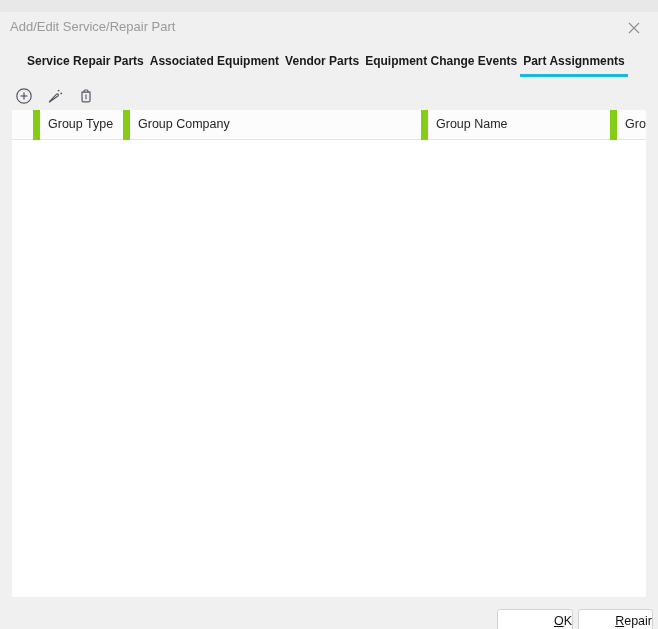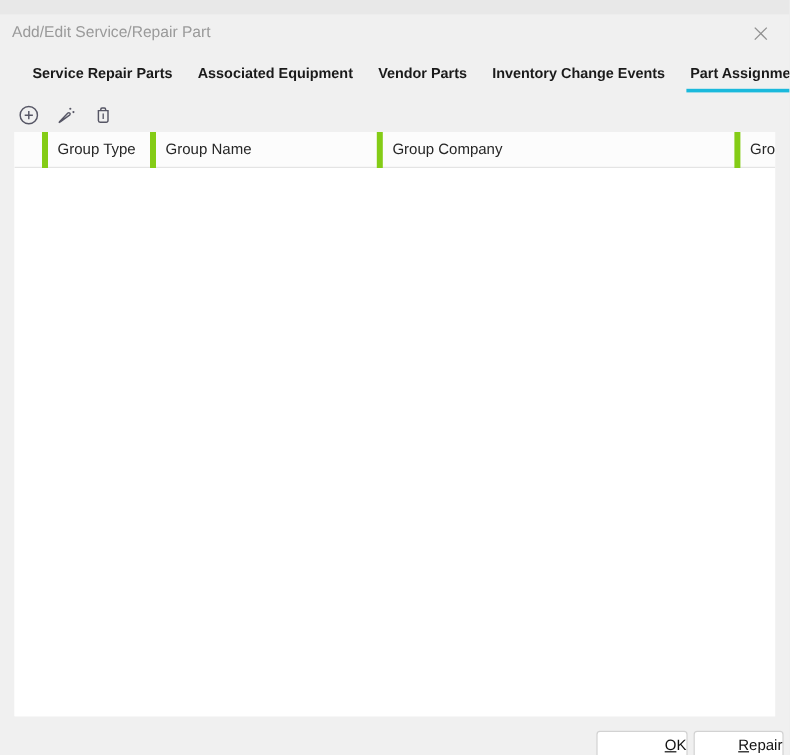--- a/index.html
+++ b/index.html
@@ -33,21 +33,20 @@
     color: #8f8f8f;
     cursor: default;
   }
   .close-btn svg { display: block; }
 
   
   .tabs {
     position: absolute;
     left: 24px; top: 40px; right: 4px;
     display: flex;
-    gap: 15px;
     align-items: center;
     white-space: nowrap;
   }
   .tab {
     font-size: 12px;
     font-weight: 700;
     color: #1a1a1a;
     padding: 2px 3px 6px 3px;
     border-bottom: 3px solid transparent;
   }
@@ -88,21 +87,21 @@
     background: #fcfcfc;
     border-bottom: 1px solid #e4e4e4;
     display: flex;
   }
   .th {
     height: 30px;
     line-height: 29px;
     font-size: 12.5px;
     color: #262626;
     padding-left: 8px;
-    border-right: 5px solid #84cc16;
+    border-right: 7px solid #84cc16;
     white-space: nowrap;
     overflow: hidden;
   }
   .th.col-sel   { width: 28px;  flex: 0 0 28px;  padding-left: 0; }
   .th.col-type  { width: 90px;  flex: 0 0 90px; }
   .th.col-comp  { width: 298px; flex: 0 0 298px; }
   .th.col-name  { width: 189px; flex: 0 0 189px; }
   .th.col-clip  { flex: 1 1 auto; min-width: 0; border-right: none; }
   .tbody {
     flex: 1 1 auto;
@@ -149,21 +148,21 @@
     <svg width="14" height="14" viewBox="0 0 14 14">
       <line x1="2" y1="2" x2="12" y2="12" stroke="currentColor" stroke-width="1.1"></line>
       <line x1="12" y1="2" x2="2" y2="12" stroke="currentColor" stroke-width="1.1"></line>
     </svg>
   </button>
 
   <div class="tabs">
     <div class="tab">Service Repair Parts</div>
     <div class="tab">Associated Equipment</div>
     <div class="tab">Vendor Parts</div>
-    <div class="tab">Inventory Change Events</div>
+    <div class="tab">Equipment Change Events</div>
     <div class="tab active">Part Assignments</div>
   </div>
 
   <div class="toolbar">
     <button class="tool-btn" title="">
       <svg width="18" height="18" viewBox="0 0 18 18">
         <circle cx="9" cy="9" r="7.2" fill="none" stroke="currentColor" stroke-width="1.2"></circle>
         <line x1="9" y1="5.6" x2="9" y2="12.4" stroke="currentColor" stroke-width="1.2"></line>
         <line x1="5.6" y1="9" x2="12.4" y2="9" stroke="currentColor" stroke-width="1.2"></line>
       </svg>
@@ -181,22 +180,22 @@
         <path d="M7 5 v-1 a1 1 0 0 1 1 -1 h2 a1 1 0 0 1 1 1 v1" fill="none" stroke="currentColor" stroke-width="1.2"></path>
         <line x1="9" y1="7.6" x2="9" y2="12.2" stroke="currentColor" stroke-width="1.1"></line>
       </svg>
     </button>
   </div>
 
   <div class="table">
     <div class="thead">
       <div class="th col-sel"></div>
       <div class="th col-type">Group Type</div>
+      <div class="th col-comp">Group Company</div>
       <div class="th col-name">Group Name</div>
-      <div class="th col-comp">Group Company</div>
       <div class="th col-clip">Gro</div>
     </div>
     <div class="tbody"></div>
   </div>
 
   <button class="btn btn-ok">
     <span class="btn-label">OK</span>
   </button>
   <button class="btn btn-cancel">
     <span class="btn-label">Repair</span>

